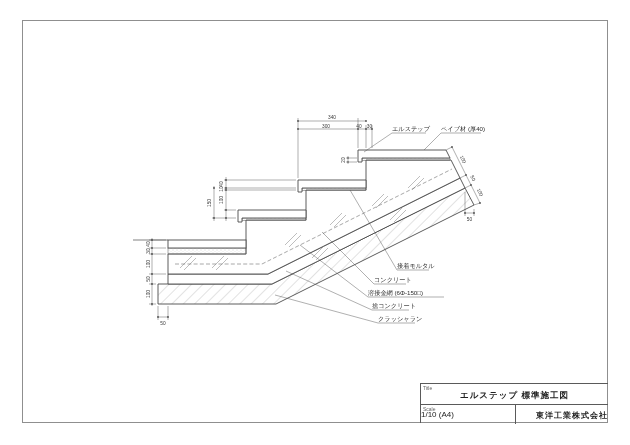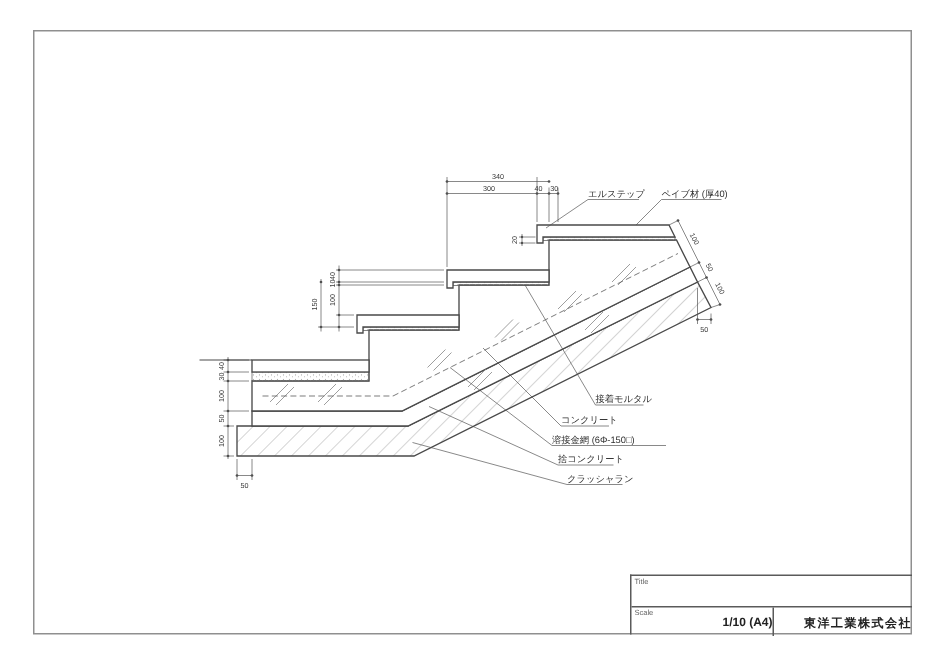--- a/index.html
+++ b/index.html
@@ -10,22 +10,22 @@
   svg.draw{position:absolute;left:0;top:0;width:630px;height:445px;}
   
   .tb{position:absolute;left:420px;top:383px;width:188px;height:40px;
       border-top:1px solid #5a5a5a;border-left:1px solid #5a5a5a;box-sizing:border-box;}
   .tb .row1{position:relative;height:21px;border-bottom:1px solid #5a5a5a;box-sizing:border-box;}
   .tb .row2{position:relative;height:19px;display:flex;}
   .tb .cell-label{position:absolute;left:2px;top:1px;font-size:5px;color:#666;}
   .tb .title-text{position:absolute;left:0;right:0;top:6px;text-align:center;
       font-size:8.5px;font-weight:bold;letter-spacing:1px;color:#222;}
   .tb .scale-cell{position:relative;width:95px;border-right:1px solid #5a5a5a;box-sizing:border-box;}
-  .tb .scale-text{position:absolute;left:0;right:0;top:5px;text-align:right;
-      font-size:8px;font-weight:bold;color:#222;}
+  .tb .scale-text{position:absolute;left:0;right:0;top:5px;text-align:left;
+      font-size:8px;font-weight:normal;color:#222;}
   .tb .company-cell{position:relative;flex:1;}
   .tb .company-text{position:absolute;left:0;right:0;top:5px;text-align:right;
       font-size:8px;font-weight:bold;letter-spacing:1px;color:#222;}
   text{font-family:"Liberation Sans",sans-serif;}
   .dimtxt{font-size:4.8px;fill:#3a3a3a;}
   .lbltxt{font-size:6.2px;fill:#2e2e2e;}
 </style>
 </head>
 <body>
 
@@ -210,20 +210,21 @@
       <text class="lbltxt" x="374" y="282">コンクリート</text>
       <text class="lbltxt" x="368" y="295">溶接金網 (6Φ-150□)</text>
       <text class="lbltxt" x="372" y="308">捨コンクリート</text>
       <text class="lbltxt" x="378" y="321">クラッシャラン</text>
     </g>
   </svg>
 
   <div class="tb">
     <div class="row1">
       <span class="cell-label">Title</span>
+      <div class="title-text">エルステップ 標準施工図</div>
     </div>
     <div class="row2">
       <div class="scale-cell">
         <span class="cell-label">Scale</span>
         <div class="scale-text">1/10 (A4)</div>
       </div>
       <div class="company-cell">
         <div class="company-text">東洋工業株式会社</div>
       </div>
     </div>

